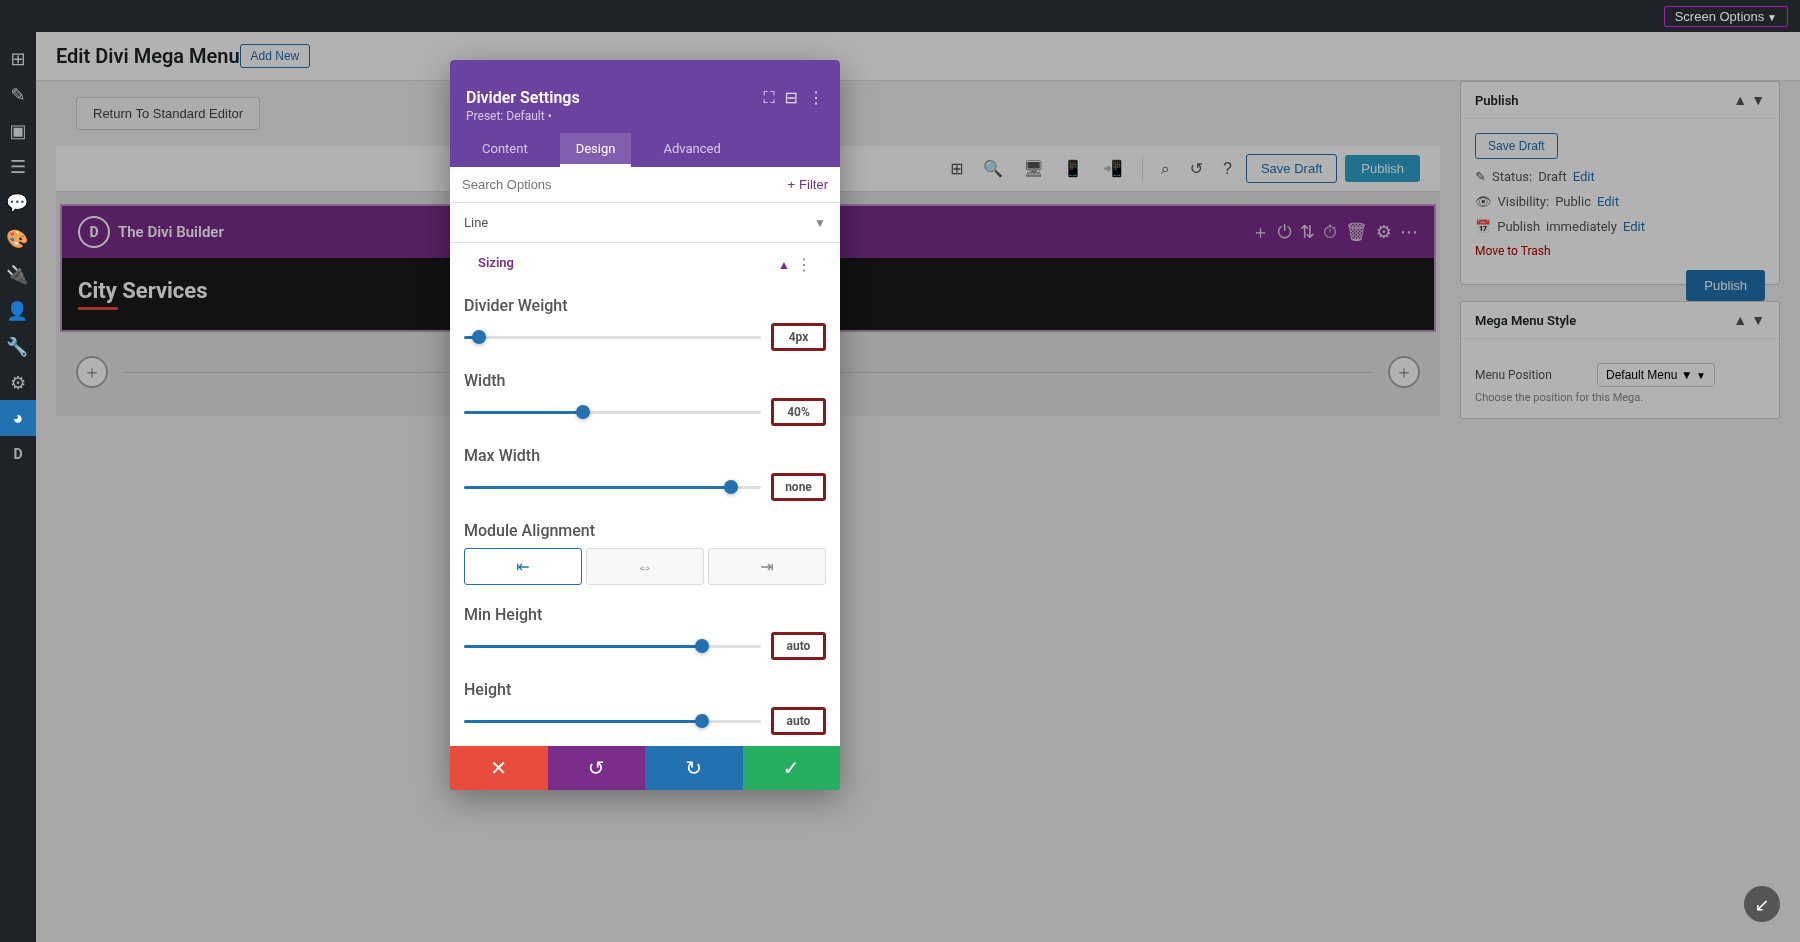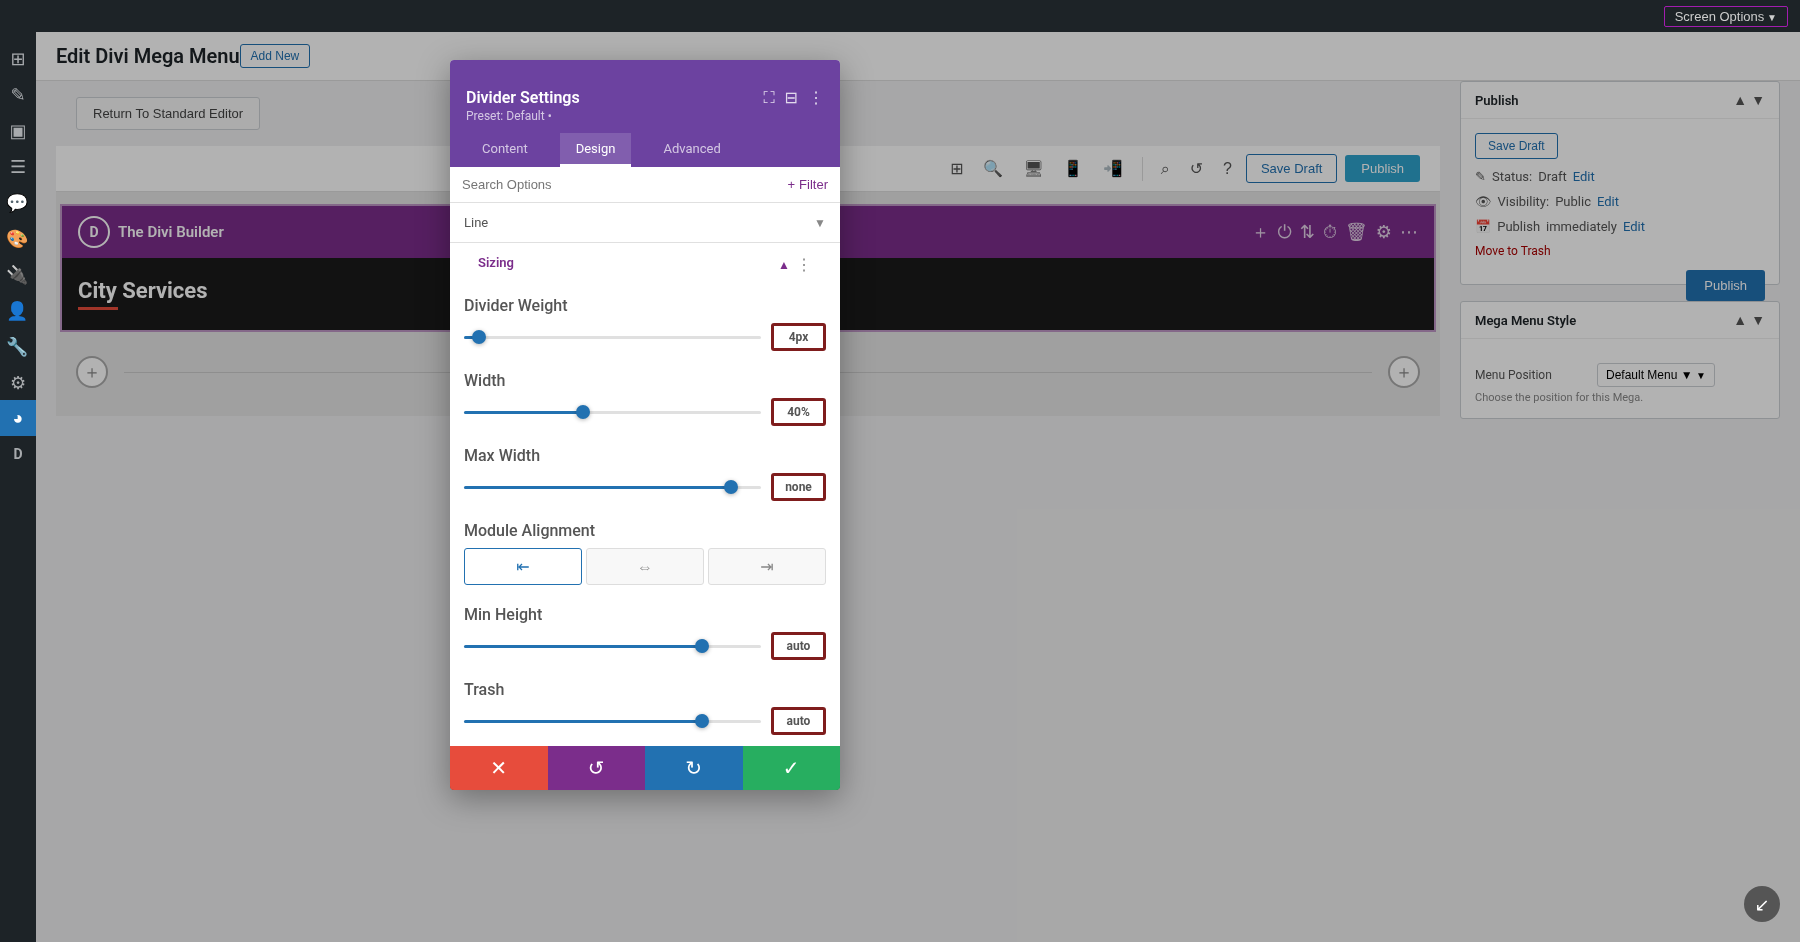--- a/index.html
+++ b/index.html
@@ -536,21 +536,21 @@
         <div class="slider-row">
           <div class="slider-track">
             <div class="slider-fill" style="width: 80%;"></div>
             <div class="slider-thumb" style="left: 80%;"></div>
           </div>
           <div class="slider-value">auto</div>
         </div>
       </div>
 
       <div class="setting-row">
-        <div class="setting-label">Trash</div>
+        <div class="setting-label">Height</div>
         <div class="slider-row">
           <div class="slider-track">
             <div class="slider-fill" style="width: 80%;"></div>
             <div class="slider-thumb" style="left: 80%;"></div>
           </div>
           <div class="slider-value">auto</div>
         </div>
       </div>
 
       <div class="setting-row">

